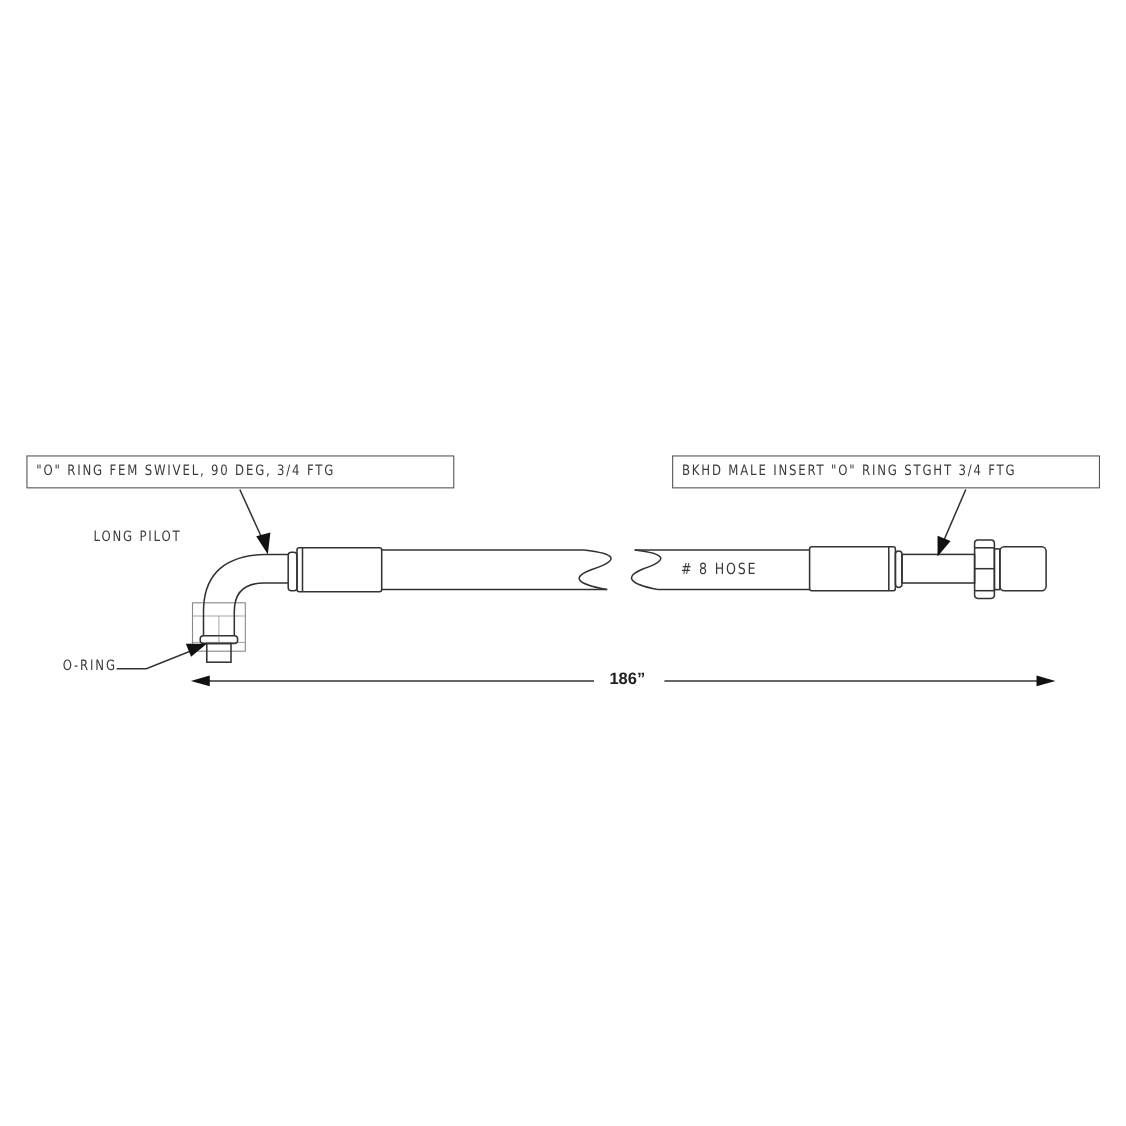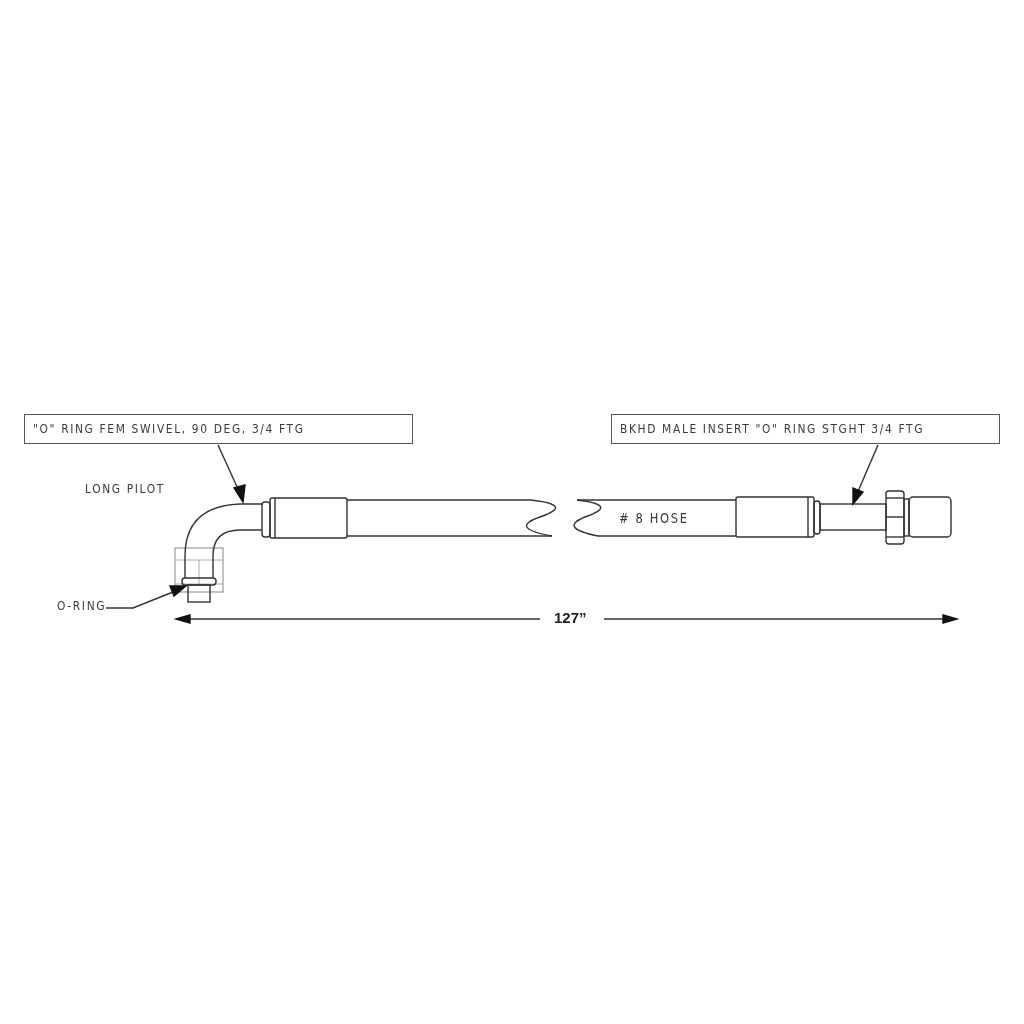--- a/index.html
+++ b/index.html
@@ -82,13 +82,13 @@
 <div class="callout-box" style="left:24px; top:414px; width:389px;">
   <span class="lbl">"O" RING FEM SWIVEL, 90 DEG, 3/4 FTG</span>
 </div>
 <div class="callout-box" style="left:611px; top:414px; width:389px;">
   <span class="lbl">BKHD MALE INSERT "O" RING STGHT 3/4 FTG</span>
 </div>
 
 <span class="lbl" style="left:85px; top:481px;">LONG PILOT</span>
 <span class="lbl" style="left:57px; top:598px;">O-RING</span>
 <span class="lbl" style="left:619px; top:510px; font-size:14px;"># 8 HOSE</span>
-<span class="dim" style="left:548px; top:609px;">127”</span>
+<span class="dim" style="left:548px; top:609px;">186”</span>
 
 </body></html>

